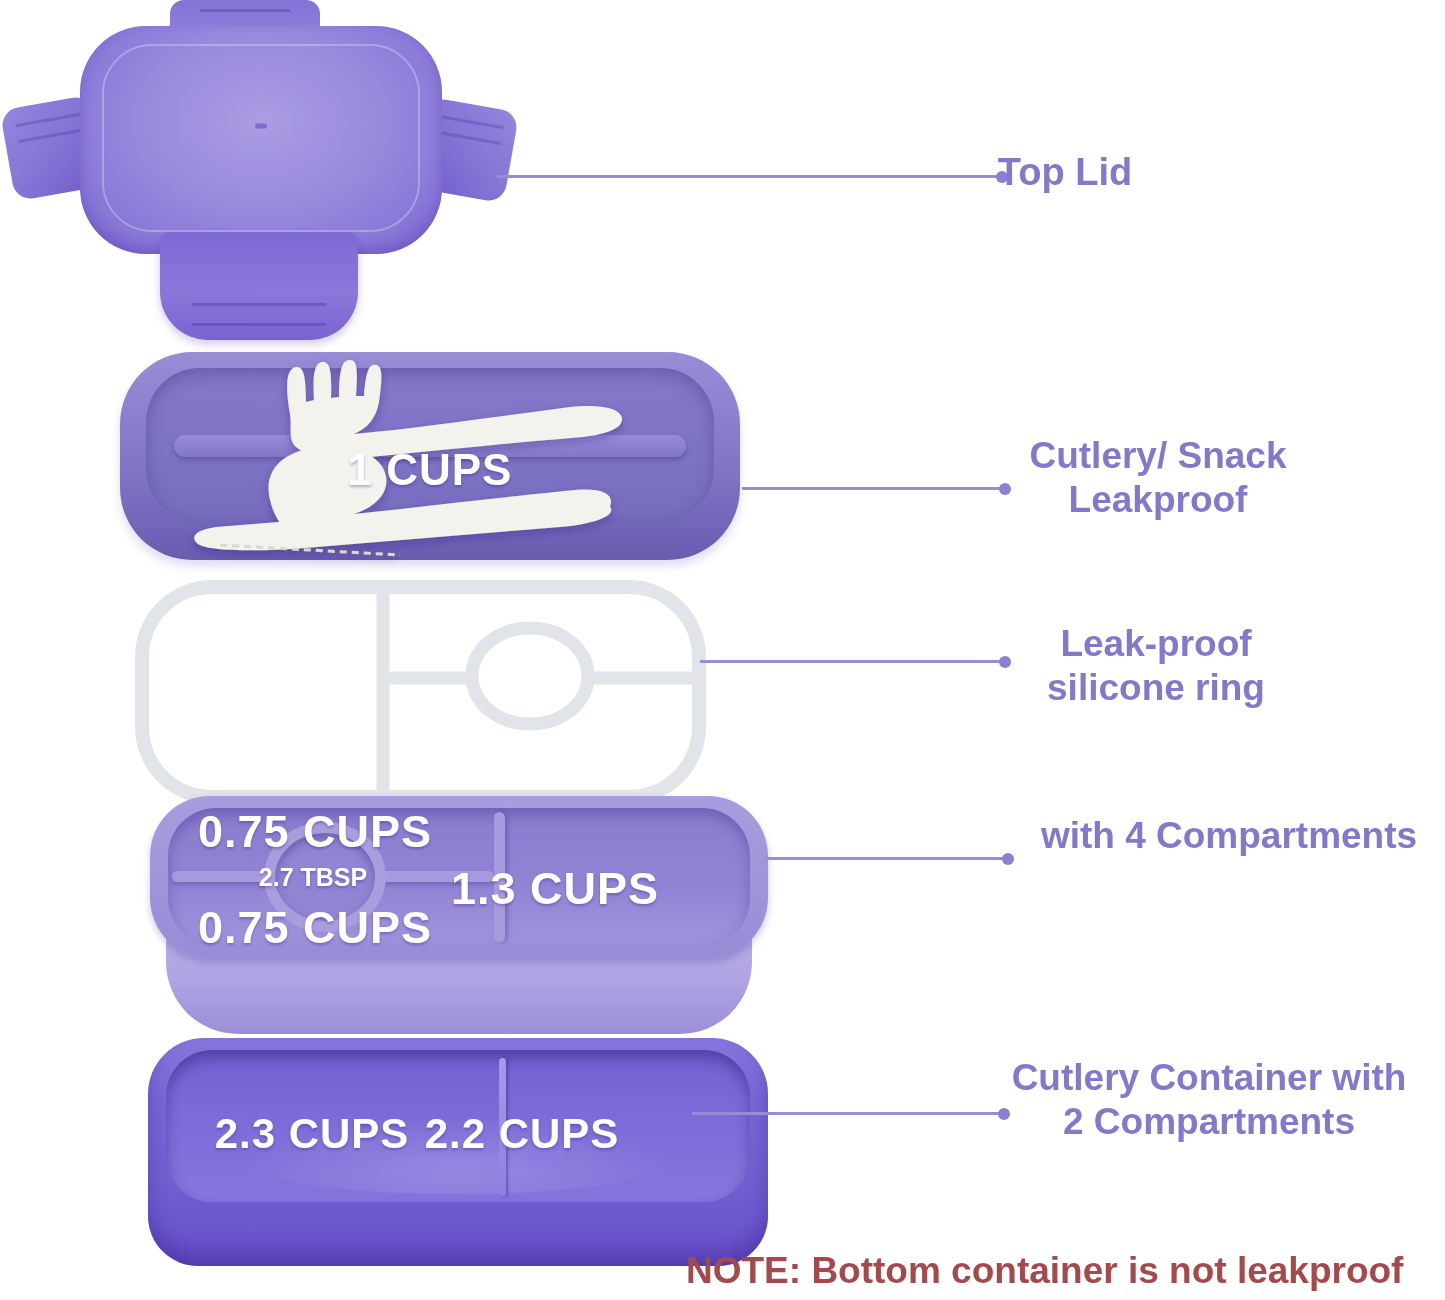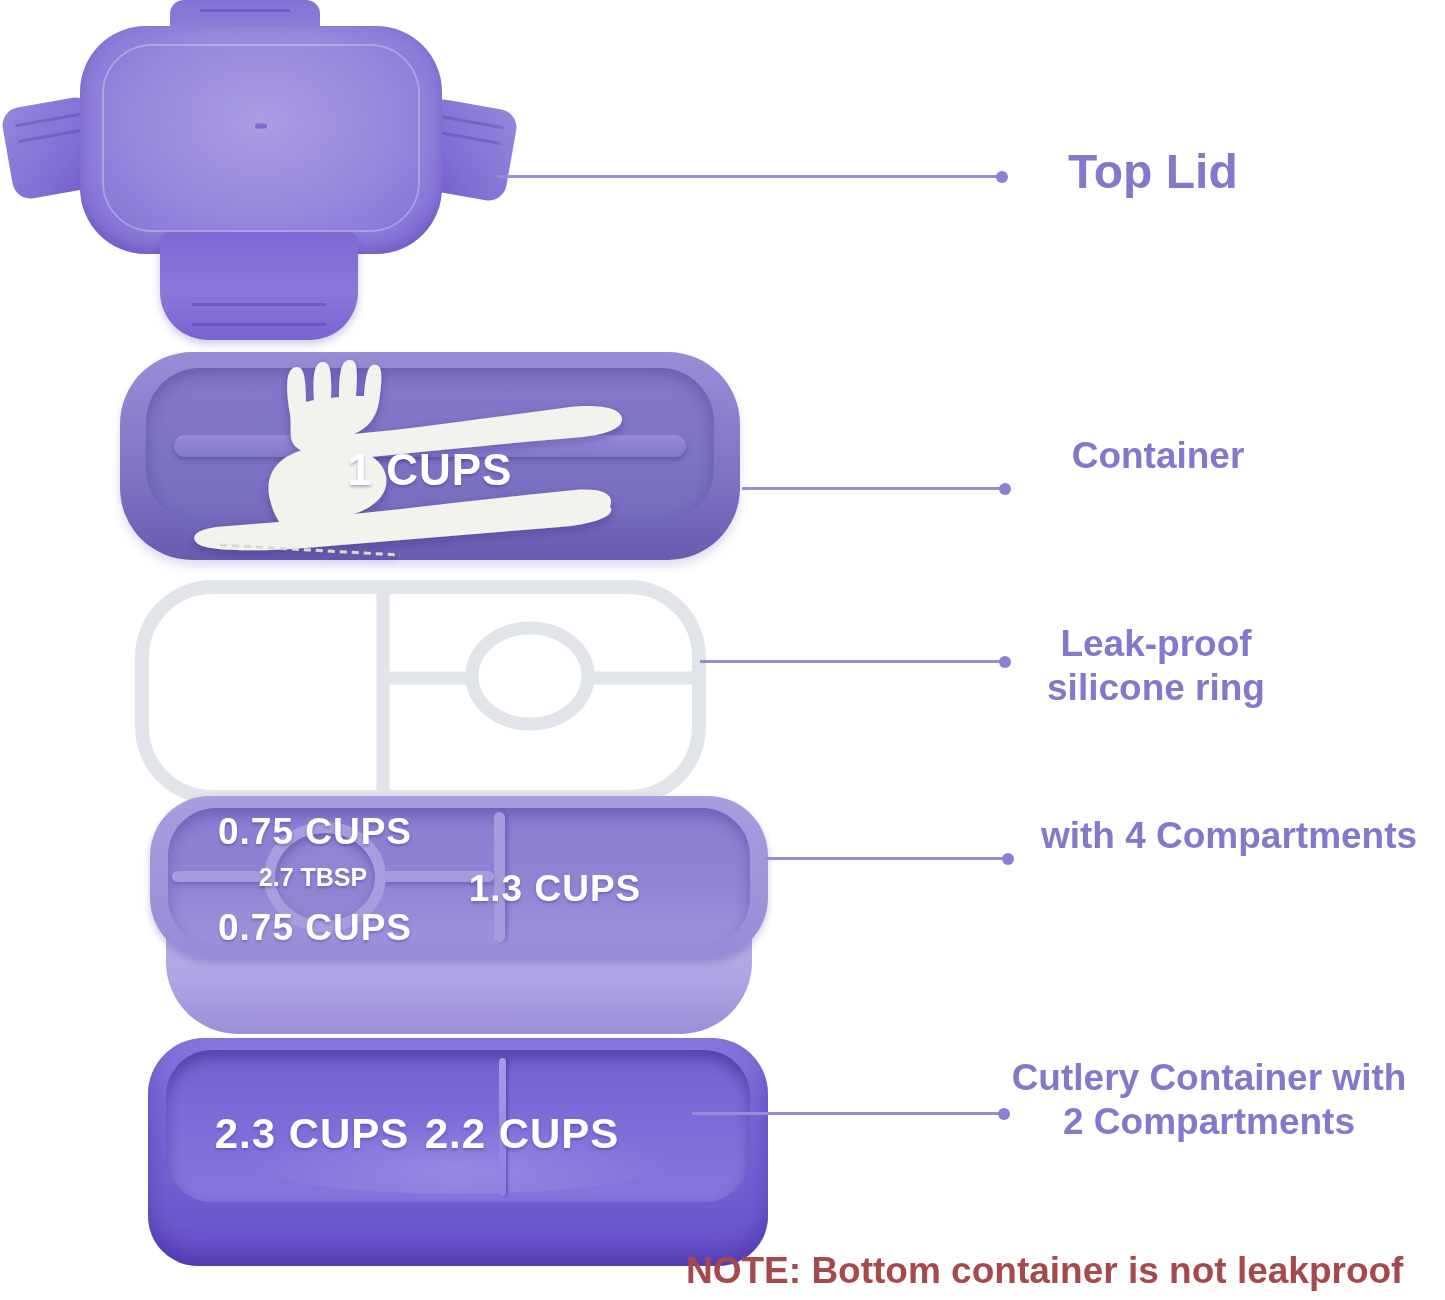--- a/index.html
+++ b/index.html
@@ -83,32 +83,32 @@
        background:radial-gradient(ellipse at 50% 70%,rgba(255,255,255,.16),rgba(255,255,255,0) 65%);}
   .bc-div{position:absolute;left:57%;top:8px;height:138px;width:7px;border-radius:4px;
        background:linear-gradient(180deg,#a89ae8,#8f7fe0);box-shadow:2px 0 3px rgba(35,18,110,.35);}
 
   
   .ld-lid{left:497px;top:175px;width:505px;}
   .ld-tray{left:742px;top:487px;width:263px;}
   .ld-ring{left:700px;top:660px;width:305px;}
   .ld-c4{left:765px;top:857px;width:243px;}
   .ld-bc{left:692px;top:1112px;width:312px;}
-  .co-lid{left:1068px;top:150px;width:160px;font-size:48px;}
+  .co-lid{left:985px;top:150px;width:160px;font-size:38px;}
   .co-tray{left:1008px;top:434px;width:300px;}
   .co-ring{left:1016px;top:622px;width:280px;}
   .co-c4{left:1012px;top:814px;width:434px;}
   .co-bc{left:992px;top:1056px;width:434px;}
 
   .note{position:absolute;left:686px;top:1250px;width:793px;color:#a54a4c;font-weight:bold;
         font-size:37px;white-space:nowrap;}
 
   
   .cap-tray{font-size:44px;}
-  .cap-c4{font-size:37px;}
+  .cap-c4{font-size:45px;}
   .cap-tbsp{font-size:25px;letter-spacing:0;}
   .cap-bc{font-size:42px;}
 </style>
 </head>
 <body>
 
 <div class="stage">
 
   <div class="abs lid">
     <div class="lid-flap-top"></div>
@@ -176,21 +176,22 @@
   <div class="leader ld-lid"></div>
   <div class="leader ld-tray"></div>
   <div class="leader ld-ring"></div>
   <div class="leader ld-c4"></div>
   <div class="leader ld-bc"></div>
 
   <div class="callout co-lid">
     <div>Top Lid</div>
   </div>
   <div class="callout co-tray">
-    <div>Container</div>
+    <div>Cutlery/ Snack</div>
+    <div>Leakproof</div>
   </div>
   <div class="callout co-ring">
     <div>Leak-proof</div>
     <div>silicone ring</div>
   </div>
   <div class="callout co-c4">
     <div>with 4 Compartments</div>
   </div>
   <div class="callout co-bc">
     <div>Cutlery Container with</div>

